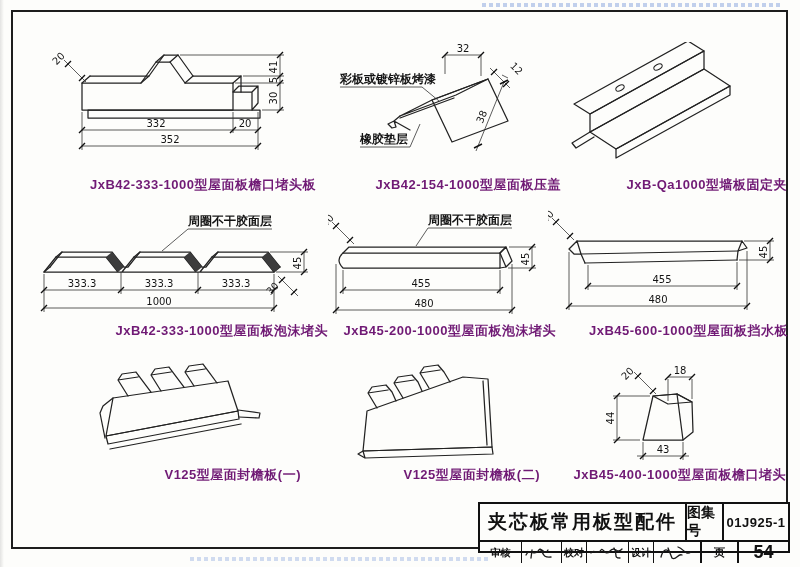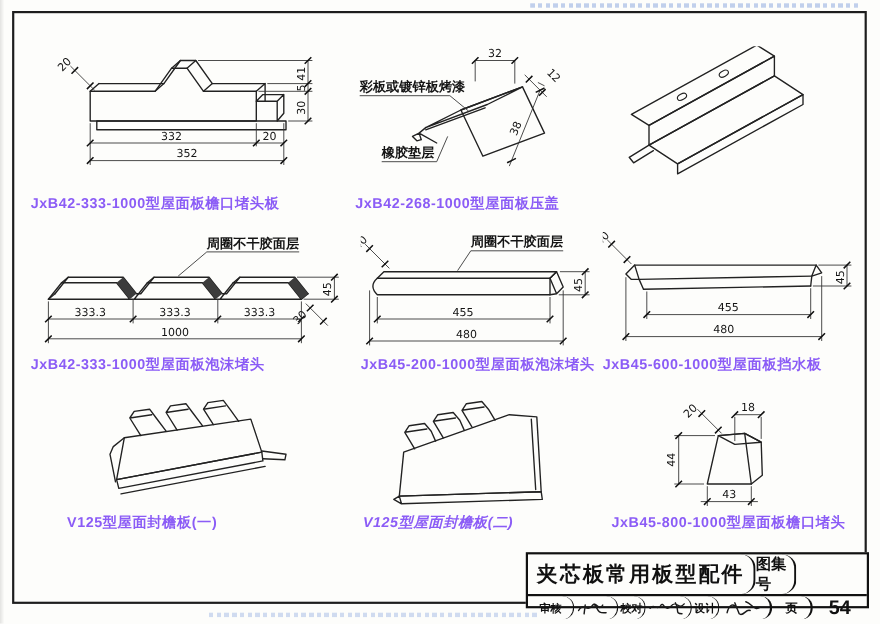--- a/index.html
+++ b/index.html
@@ -3,34 +3,34 @@
 <meta charset="utf-8">
 <style>
   html,body{margin:0;padding:0;}
   body{width:800px;height:567px;position:relative;background:#fdfdfb;font-family:"Liberation Sans","DejaVu Sans",sans-serif;overflow:hidden;}
   .scan-edge{position:absolute;left:0;top:0;width:4px;height:567px;background:linear-gradient(90deg,rgba(0,0,0,.10),rgba(0,0,0,0));}
   .frame{position:absolute;left:11px;top:10px;width:777px;height:539px;border:2px solid #1d1d1d;box-sizing:border-box;}
   .wm{position:absolute;height:4px;opacity:.6;}
   .wm-top{left:482px;top:3px;width:300px;background:repeating-linear-gradient(90deg,rgba(110,145,215,.7) 0 4px,rgba(110,145,215,0) 4px 7px);}
   .wm-bottom{left:190px;top:557px;width:300px;opacity:.45;background:repeating-linear-gradient(90deg,rgba(110,145,215,.7) 0 4px,rgba(110,145,215,0) 4px 7px);}
   .diagram{position:absolute;}
-  .caption{text-align:left;font-size:13px;font-weight:700;color:#8b5cf6;letter-spacing:.5px;white-space:nowrap;}
+  .caption{text-align:right;font-size:13px;font-weight:700;color:#701a75;letter-spacing:.5px;white-space:nowrap;}
   svg{display:block;}
   .s{fill:none;stroke:#222;stroke-width:1.25;stroke-linejoin:round;stroke-linecap:round;}
   .s2{fill:none;stroke:#222;stroke-width:1;stroke-linejoin:round;stroke-linecap:round;}
   .t{fill:none;stroke:#333;stroke-width:.8;}
   .k{fill:none;stroke:#111;stroke-width:1.4;}
   .dk{fill:#3c3c3c;stroke:none;}
   .dt{font-size:10px;fill:#141414;text-anchor:middle;font-family:"DejaVu Sans",sans-serif;}
   .lbl{font-size:12px;font-weight:700;fill:#141414;font-family:"Liberation Sans","DejaVu Sans",sans-serif;}
   
   .tblock{position:absolute;left:478px;top:502px;width:312px;height:51px;border:2.5px solid #111;box-sizing:border-box;background:#fdfdfb;display:flex;flex-direction:column;}
   .trow1{flex:0 0 30px;display:flex;border-bottom:2px solid #111;}
   .trow2{flex:1;display:flex;}
-  .cell{box-sizing:border-box;display:flex;align-items:center;justify-content:center;color:#111;border-radius:13px;}
+  .cell{box-sizing:border-box;display:flex;align-items:center;justify-content:center;color:#111;}
   .c-title{width:207px;border-right:2px solid #111;font-size:19px;font-weight:700;letter-spacing:2px;}
   .c-atlas-l{width:37px;border-right:2px solid #111;font-size:14px;font-weight:700;}
   .c-atlas-v{flex:1;font-size:13px;font-weight:700;letter-spacing:.5px;}
   .c-sm{font-size:10px;font-weight:700;border-right:1.2px solid #111;}
   .c-sig{border-right:1.2px solid #111;}
   .c-page-l{width:37px;border-right:2px solid #111;font-size:11px;font-weight:700;}
   .c-page-v{flex:1;font-size:18px;font-weight:700;}
   .sig path{fill:none;stroke:#1a1a1a;stroke-width:1.3;stroke-linecap:round;}
 </style>
 </head>
@@ -62,21 +62,21 @@
       <path class="t" d="M54,70 V108 M205,70 V91 M230,70 V108 M54,88 H230 M54,104 H230"></path>
       <path class="k" d="M51,91 L57,85 M202,91 L208,85 M227,91 L233,85 M51,107 L57,101 M227,107 L233,101"></path>
       <text class="dt" x="128" y="85">332</text>
       <text class="dt" x="217" y="85">20</text>
       <text class="dt" x="142" y="101">352</text>
     </g>
   </svg>
   <div class="caption">JxB42-333-1000型屋面板檐口堵头板</div>
 </div>
 
-<div class="diagram" style="left:323px;top:42px;width:225px;">
+<div class="diagram" style="left:336px;top:42px;width:225px;">
   <svg width="225" height="134" viewBox="0 0 225 134">
     <g class="s">
       <path d="M64,74 L120,53 L152,37 L96,58 Z"></path>
       <path d="M96,58 L152,37 L172,79 L116,100 Z"></path>
       <path d="M64,76 L118,56"></path>
       <path d="M64,74 L58,79 L60,85 M58,79 L74,88 M58,79 L52,82 L56,86 L60,85"></path>
     </g>
     <g>
       <path class="t" d="M109,13 H145 M109,13 V32 M145,13 V34"></path>
       <path class="k" d="M106,16 L112,10 M142,16 L148,10"></path>
@@ -88,37 +88,38 @@
       <path class="k" d="M164,42 L172,38 M138,106 L146,102"></path>
       <text class="dt" x="149" y="76" transform="rotate(-68 149 76)">38</text>
     </g>
     <g>
       <text class="lbl" x="4" y="41">彩板或镀锌板烤漆</text>
       <path class="t" d="M4,45 H86 L103,59"></path>
       <text class="lbl" x="24" y="101">橡胶垫层</text>
       <path class="t" d="M24,105 H74 L84,82"></path>
     </g>
   </svg>
-  <div class="caption">JxB42-268-1000型屋面板压盖</div>
+  <div class="caption">JxB42-154-1000型屋面板压盖</div>
 </div>
 
 <div class="diagram" style="left:552px;top:42px;width:235px;">
   <svg width="235" height="134" viewBox="0 0 235 134">
     <g class="s">
       <path d="M38,72 L152,9 L136,-1 L22,62 Z"></path>
       <path d="M38,72 L152,9 M38,90 L152,27 M38,72 V90 M152,9 V27"></path>
       <path d="M38,90 L152,27 L178,44 L64,107 Z"></path>
       <path d="M64,107 L178,44 L178,53 L64,116 Z"></path>
       <path d="M38,90 L20,101 L24,106 L42,95"></path>
     </g>
     <g class="s2">
       <ellipse cx="68" cy="46" rx="4.5" ry="2.6" transform="rotate(-29 68 46)"></ellipse>
       <ellipse cx="106" cy="25" rx="4.5" ry="2.6" transform="rotate(-29 106 25)"></ellipse>
     </g>
   </svg>
+  <div class="caption">JxB-Qa1000型墙板固定夹</div>
 </div>
 
 <div class="diagram" style="left:28px;top:210px;width:300px;">
   <svg width="300" height="112" viewBox="0 0 300 112">
     <g class="s">
       <path d="M16,62 L28,47 H78 L90,62 L94,62 L106,47 H156 L168,62 L172,62 L184,47 H234 L246,62 Z"></path>
       <path d="M22,57 L34,42 H84 L96,57 H100 L112,42 H162 L174,57 H178 L190,42 H240 L252,57"></path>
       <path d="M16,62 L22,57 M28,47 L34,42 M106,47 L112,42 M184,47 L190,42 M252,57 L246,62"></path>
     </g>
     <g>
@@ -206,21 +207,21 @@
       <path d="M177,48 L199,51 L198,56 L178,55"></path>
       <path d="M52,36 L42,44 L39,51 L44,76"></path>
       <path d="M67,34 L57,18 L61,12 L75,10 L81,18 L90,30 M57,18 L77,15"></path>
       <path d="M100,29 L90,13 L94,7 L108,5 L114,13 L123,25 M90,13 L110,10"></path>
       <path d="M133,24 L124,10 L128,4 L142,2 L148,10 L156,21 M124,10 L144,7"></path>
     </g>
   </svg>
   <div class="caption">V125型屋面封檐板(一)</div>
 </div>
 
-<div class="diagram" style="left:330px;top:362px;width:210px;font-style:italic;">
+<div class="diagram" style="left:330px;top:362px;width:210px;">
   <svg width="210" height="104" viewBox="0 0 210 104">
     <g class="s">
       <path d="M37,49 L133,15 L158,17 L162,85 L33,89 Z"></path>
       <path d="M153,19 L157,83"></path>
       <path d="M33,89 L162,85 L163,92 L35,96 Z M35,96 L28,92 L33,89"></path>
       <path d="M47,46 L38,31 L42,25 L56,23 L62,30 L66,39 M38,31 L58,28"></path>
       <path d="M73,36 L64,21 L68,15 L82,13 L88,20 L92,29 M64,21 L84,18"></path>
       <path d="M99,26 L90,11 L94,5 L108,3 L114,10 L120,20 M90,11 L110,8"></path>
     </g>
   </svg>
@@ -242,27 +243,28 @@
       <path class="k" d="M79,17 L85,11 M94,32 L100,26"></path>
       <text class="dt" x="74" y="14" transform="rotate(-45 74 14)">20</text>
       <path class="t" d="M94,34 H57 M84,78 H57 M61,34 V78"></path>
       <path class="k" d="M58,37 L64,31 M58,81 L64,75"></path>
       <text class="dt" x="58" y="56" transform="rotate(-90 58 56)">44</text>
       <path class="t" d="M87,80 V98 M127,80 V98 M81,94 H133"></path>
       <path class="k" d="M84,97 L90,91 M124,97 L130,91"></path>
       <text class="dt" x="107" y="91">43</text>
     </g>
   </svg>
-  <div class="caption">JxB45-800-1000型屋面板檐口堵头</div>
+  <div class="caption">JxB45-400-1000型屋面板檐口堵头</div>
 </div>
 
 <div class="tblock">
   <div class="trow1">
     <div class="cell c-title">夹芯板常用板型配件</div>
     <div class="cell c-atlas-l">图集号</div>
+    <div class="cell c-atlas-v">01J925-1</div>
   </div>
   <div class="trow2">
     <div class="cell c-sm" style="width:42px">审核</div>
     <div class="cell c-sig" style="width:40px">
       <svg class="sig" width="36" height="16" viewBox="0 0 36 16">
         <path d="M2,10 C6,2 10,12 14,6 S20,12 24,5 M8,5 L7,13 M16,4 C20,8 18,13 27,12"></path>
       </svg>
     </div>
     <div class="cell c-sm" style="width:25px">校对</div>
     <div class="cell c-sig" style="width:42px">

